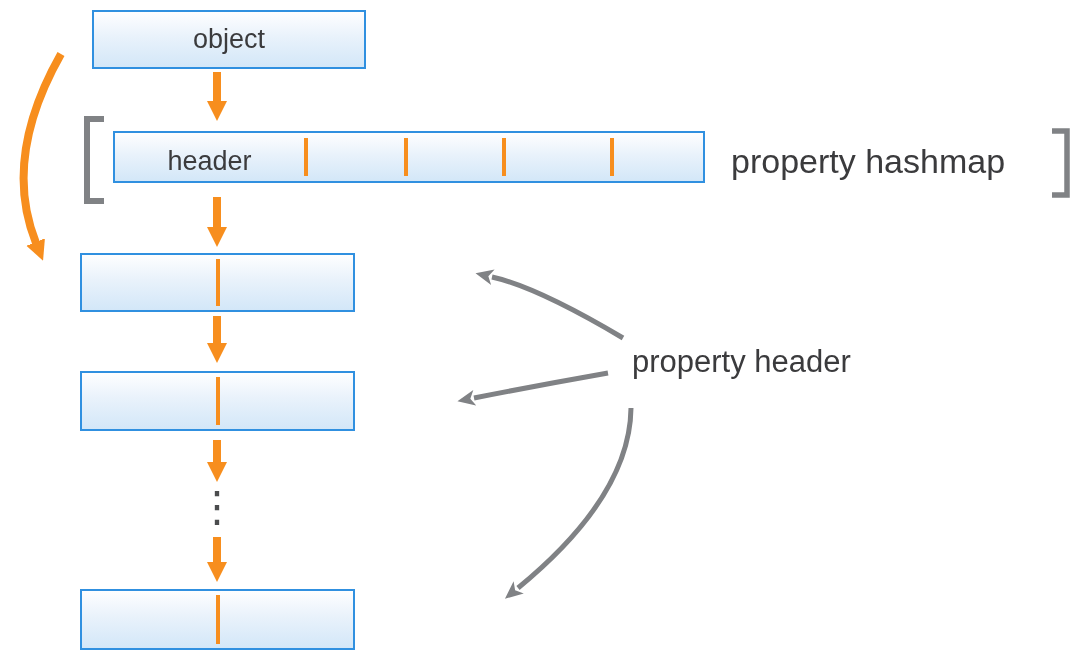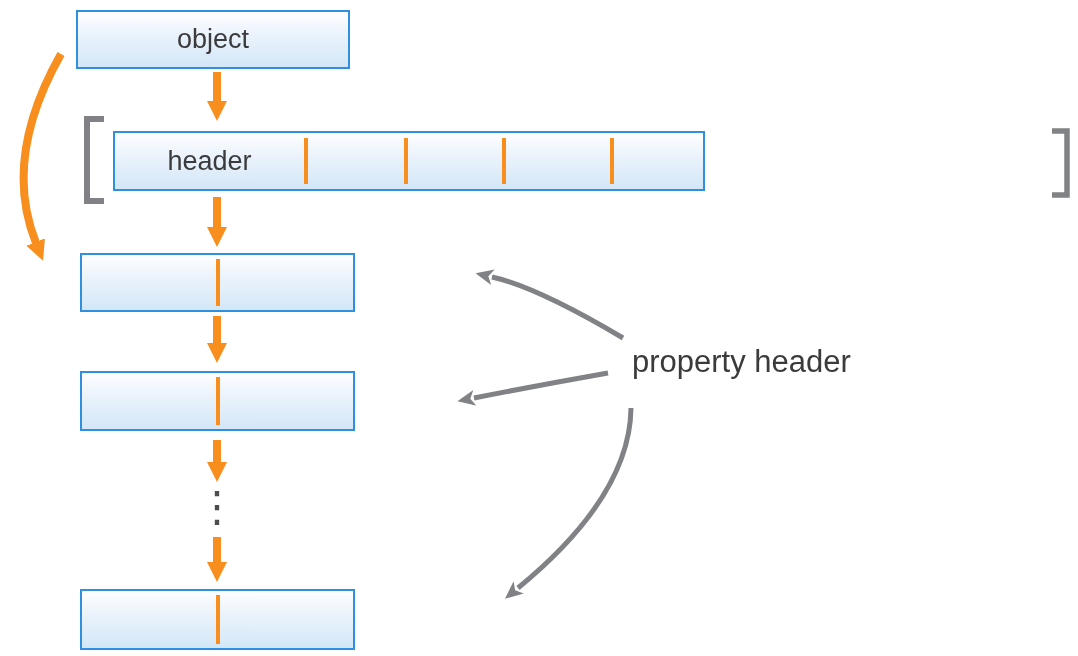--- a/index.html
+++ b/index.html
@@ -18,24 +18,24 @@
     font-family:"Liberation Sans", sans-serif;
     color:var(--text-dark);
     overflow:hidden;
   }
   .nodebox{
     position:absolute;
     box-sizing:border-box;
     border:2px solid var(--box-border-blue);
     background:linear-gradient(180deg, var(--box-fill-top) 0%, #E9F2FB 45%, var(--box-fill-bottom) 100%);
   }
-  .object-box{left:76px;top:10px;width:274px;height:59px;
+  .object-box{left:92px;top:10px;width:274px;height:59px;
     display:flex;align-items:center;justify-content:center;
     font-size:27px;}
-  .header-box{left:113px;top:131px;width:592px;height:60px;}
+  .header-box{left:113px;top:131px;width:592px;height:52px;}
   .header-label{
     position:absolute;left:0;top:0;width:189px;height:56px;
     display:flex;align-items:center;justify-content:center;
     font-size:27px;
   }
   .slot-divider{
     position:absolute;top:5px;bottom:5px;width:4px;
     background:var(--accent-orange);
   }
   .pair-box{left:80px;width:275px;}
@@ -80,20 +80,21 @@
   </div>
 
   <div class="nodebox header-box">
     <span class="header-label">header</span>
     <div class="slot-divider" style="left:189px"></div>
     <div class="slot-divider" style="left:289px"></div>
     <div class="slot-divider" style="left:387px"></div>
     <div class="slot-divider" style="left:495px"></div>
   </div>
 
+  <div class="hashmap-caption">property hashmap</div>
 
   <div class="nodebox pair-box pair-1">
     <div class="center-divider"></div>
   </div>
   <div class="nodebox pair-box pair-2">
     <div class="center-divider"></div>
   </div>
   <div class="nodebox pair-box pair-3">
     <div class="center-divider"></div>
   </div>

